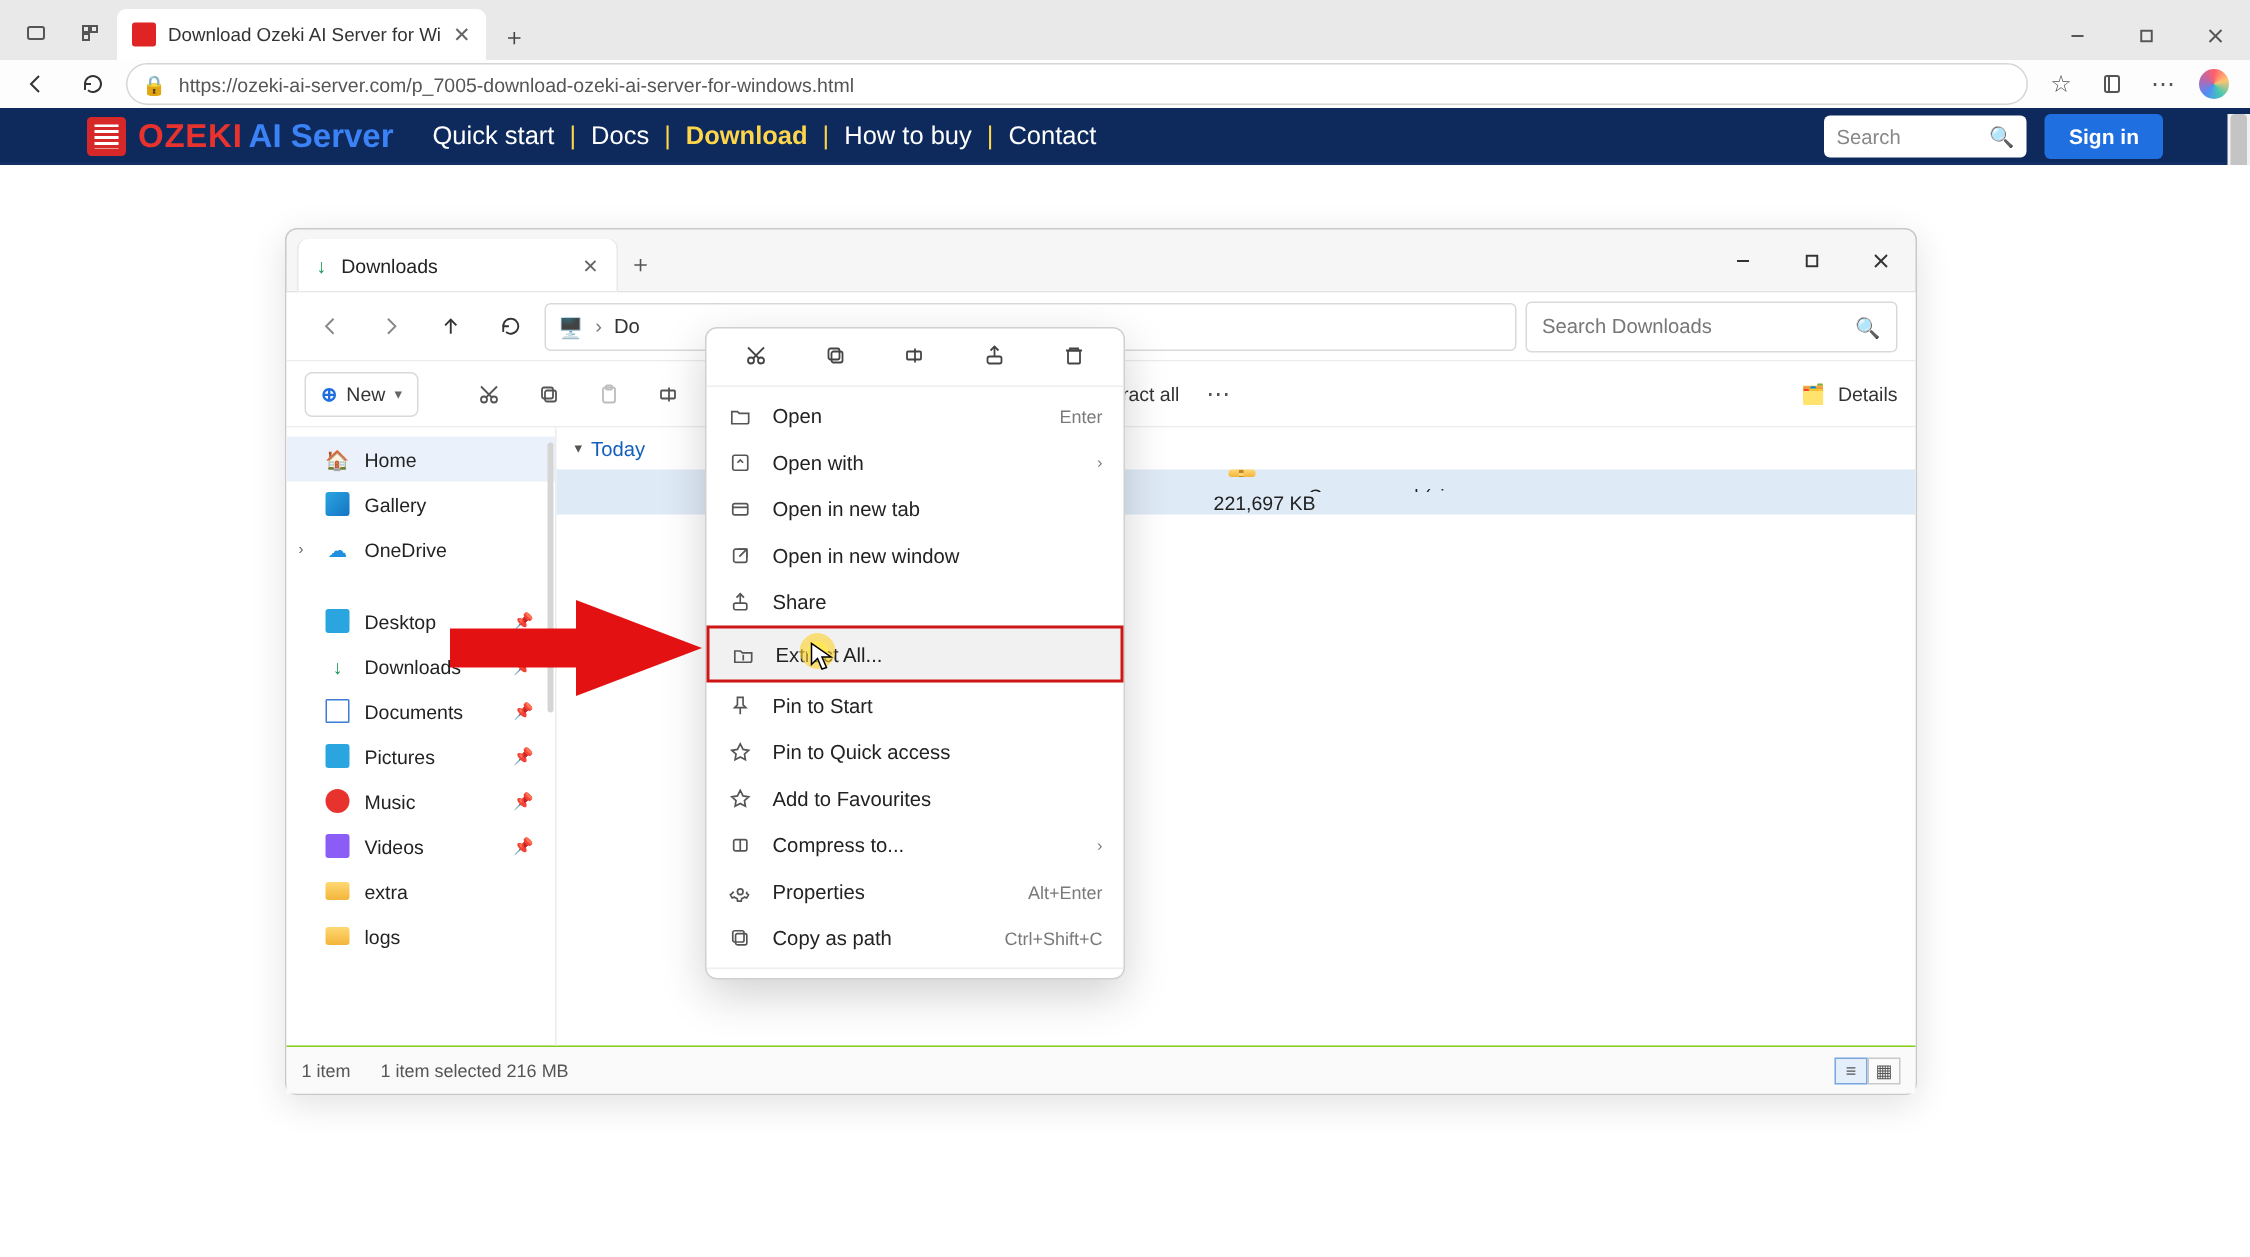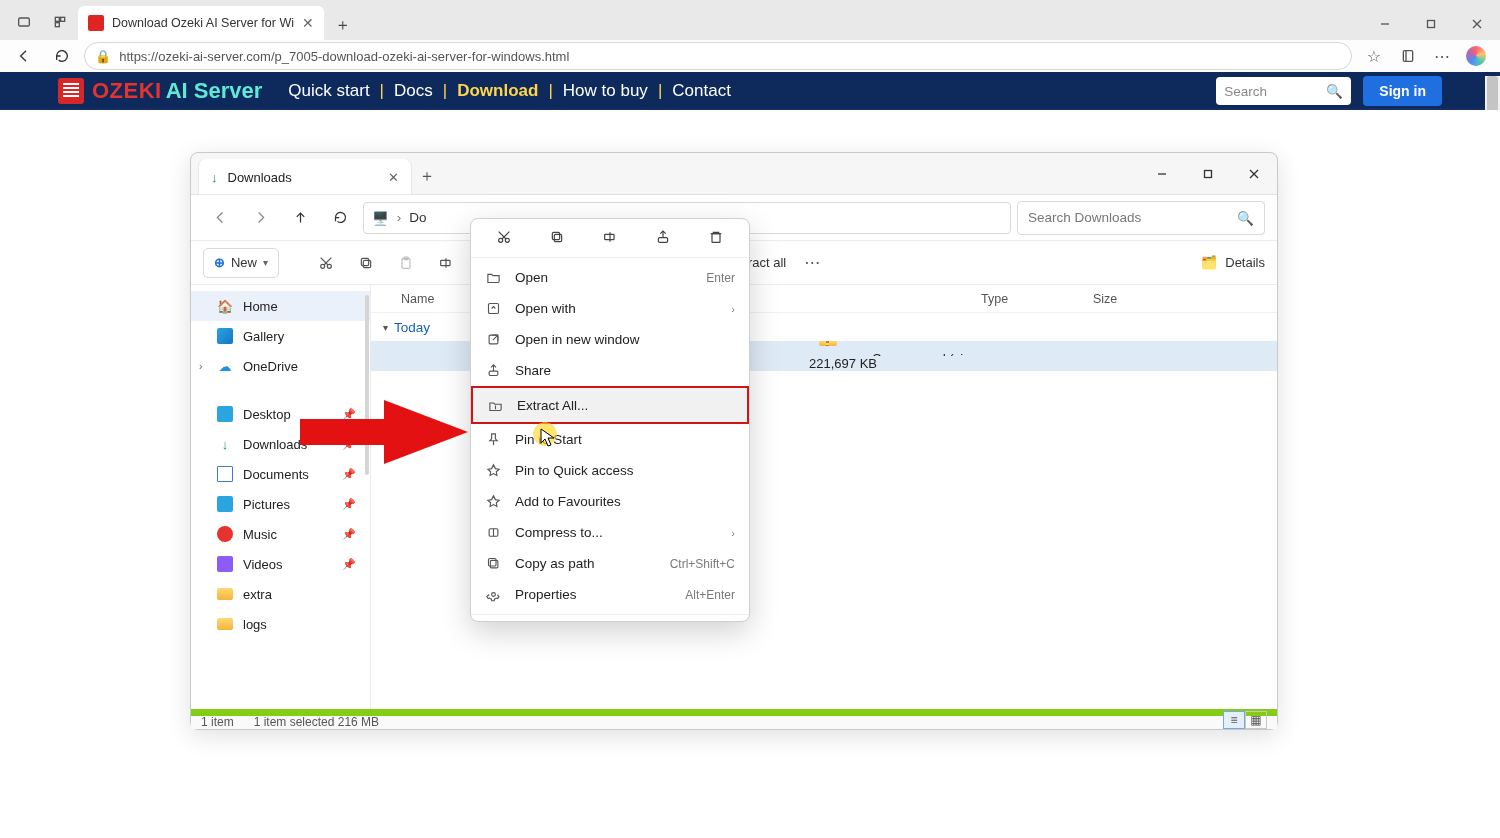--- a/index.html
+++ b/index.html
@@ -22,21 +22,21 @@
 .addr-bar { flex: 1; height: 28px; background: #fff; border: 1px solid #d6d6d6; border-radius: 14px; display: flex; align-items: center; padding: 0 10px; font-size: 13px; color: #555; gap: 8px; }
 .addr-bar .lock { color: #777; }
 .addr-right { display: flex; gap: 2px; align-items: center; }
 
 
 .site-header { background: #0e2a5c; height: 38px; display: flex; align-items: center; padding: 0 58px 0 58px; color: #fff; position: relative; }
 .site-header::before { content:""; position:absolute; left:0; right:0; bottom:0; height:2px; background:#132e62; }
 .site-logo-box { width: 26px; height: 26px; background: #d62828; border-radius: 3px; display:flex; align-items:center; justify-content:center; margin-right: 8px; }
 .site-logo-box div { width:16px; height:16px; background: repeating-linear-gradient(#fff 0 2px, #d62828 2px 4px); }
 .brand-ozeki { color: #e8322d; font-weight: 800; font-size: 22px; letter-spacing: .5px; }
-.brand-ai   { color: #5eead4; font-weight: 700; font-size: 22px; margin-left: 4px; }
+.brand-ai   { color: #3b82f6; font-weight: 700; font-size: 22px; margin-left: 4px; }
 .site-nav { display: flex; gap: 0; margin-left: 22px; font-size: 17px; }
 .site-nav a { color: #fff; text-decoration: none; padding: 0 4px; }
 .site-nav a.dl { color: #ffd54a; font-weight: 600; }
 .site-nav .sep { color: #ffd54a; padding: 0 6px; }
 .site-search { margin-left: auto; display: flex; align-items: center; gap: 12px; }
 .site-search-box { background: #fff; border-radius: 4px; height: 28px; width: 135px; display: flex; align-items: center; padding: 0 8px; color: #888; font-size: 13.5px; justify-content: space-between; }
 .sign-in-btn { background: #1f6fe0; color: #fff; border-radius: 4px; height: 30px; padding: 0 16px; display: flex; align-items: center; font-size: 14px; font-weight: 600; }
 
 
 .page-area { position: absolute; left: 0; right: 0; top: 110px; bottom: 0; background: #fff; }
@@ -102,21 +102,21 @@
 .col-size { width: 90px; }
 .group-today { padding-left: 12px; height: 28px; display: flex; align-items: center; gap: 6px; font-size: 13.5px; color: #1560bd; }
 .group-today .chev { color: #555; font-size: 10px; }
 .file-row { height: 30px; display: flex; align-items: center; font-size: 13px; color: #222; background: #deeaf6; padding-left: 16px; flex-direction: column; }
 .file-row .zip-ico { width: 18px; height: 14px; background: linear-gradient(#ffd873,#f3b53a); border-radius: 2px; margin-right: 8px; position:relative; }
 .file-row .zip-ico::after { content:""; position:absolute; left:7px; top:0; bottom:0; width:3px; background: repeating-linear-gradient(#c08425 0 2px, #ffd873 2px 4px);}
 .fr-name { width: 388px; white-space: nowrap; overflow: hidden; }
 .fr-type { width: 112px; margin-left: 192px; white-space:nowrap; overflow:hidden; text-overflow:ellipsis;}
 .fr-size { width: 90px; text-align: right; }
 
-.ex-status { height: 20px; border-top: 7px solid #84cc16; background:#fafafa; display: flex; align-items: flex-end; padding: 0 10px; font-size: 12px; color: #555; gap: 20px; }
+.ex-status { height: 32px; border-top: 1px solid #84cc16; background:#fafafa; display: flex; align-items: center; padding: 0 10px; font-size: 12px; color: #555; gap: 20px; }
 .ex-status .viewbtns { margin-left:auto; display:flex; gap:0; }
 .ex-status .vb { width:22px; height:18px; border:1px solid #c8c8c8; display:flex; align-items:center; justify-content:center; }
 .ex-status .vb.active { background:#e5eefb; border-color:#7aa7e0; }
 
 
 .ctx { position: absolute; left: 470px; top: 218px; width: 280px; background: #fff; border: 1px solid #d0d0d0; border-radius: 8px; box-shadow: 0 10px 30px rgba(0,0,0,.18); padding: 2px 0; }
 .ctx-icons-row { height: 32px; display: flex; align-items: center; justify-content: space-around; padding: 0 6px; border-bottom: 0; }
 .ctx-icons-row .ci { width: 30px; height: 26px; display:flex; align-items:center; justify-content:center; color:#444; }
 .ctx-icons-row .ci svg { width:16px; height:16px; }
 .ctx-sep { height: 1px; background: #eee; margin: 4px 0; }
@@ -444,25 +444,20 @@
       <div class="side-item">
           <span class="ico ico-folder"></span>
           <span>logs</span>
         </div>
       <div class="side-scrollbar">
           <div class="sb-thumb"></div>
         </div>
     </div>
 
     <div class="ex-main">
-      <div class="col-headers">
-        <div class="col-name">Name</div>
-        <div class="col-type">Type</div>
-        <div class="col-size">Size</div>
-      </div>
       <div class="group-today">
           <span class="chev">▾</span>
           <span>Today</span>
         </div>
       <div class="file-row">
         <span class="zip-ico"></span>
         <span class="fr-name">installwin</span>
         <span class="fr-type">Compressed (zipp...</span>
         <span class="fr-size">221,697 KB</span>
       </div>
@@ -532,20 +527,29 @@
           <rect x="4" y="4" width="16" height="16" rx="2"></rect>
           <polyline points="9 12 12 9 15 12"></polyline>
         </svg>
       </span>
       <span>Open with</span>
       <span class="sub">›</span>
     </div>
   <div class="ctx-item">
       <span class="mi">
         <svg viewBox="0 0 24 24" fill="none" stroke="currentColor" stroke-width="1.8">
+          <rect x="4" y="6" width="16" height="12" rx="2"></rect>
+          <line x1="4" y1="10" x2="20" y2="10"></line>
+        </svg>
+      </span>
+      <span>Open in new tab</span>
+    </div>
+  <div class="ctx-item">
+      <span class="mi">
+        <svg viewBox="0 0 24 24" fill="none" stroke="currentColor" stroke-width="1.8">
           <rect x="5" y="5" width="14" height="14" rx="2"></rect>
           <polyline points="10 5 19 5 19 14"></polyline>
           <line x1="19" y1="5" x2="11" y2="13"></line>
         </svg>
       </span>
       <span>Open in new window</span>
     </div>
   <div class="ctx-item">
       <span class="mi">
         <svg viewBox="0 0 24 24" fill="none" stroke="currentColor" stroke-width="1.8">
@@ -596,36 +600,36 @@
           <rect x="5" y="6" width="14" height="12" rx="2"></rect>
           <line x1="12" y1="6" x2="12" y2="18"></line>
         </svg>
       </span>
       <span>Compress to...</span>
       <span class="sub">›</span>
     </div>
   <div class="ctx-item">
       <span class="mi">
         <svg viewBox="0 0 24 24" fill="none" stroke="currentColor" stroke-width="1.8">
+          <circle cx="12" cy="12" r="3"></circle>
+          <path d="M19 12a7 7 0 0 1-.2 1.7l2 1.5-2 3.4-2.3-.9a7 7 0 0 1-3 1.7l-.4 2.5h-4l-.4-2.5a7 7 0 0 1-3-1.7l-2.3.9-2-3.4 2-1.5A7 7 0 0 1 5 12"></path>
+        </svg>
+      </span>
+      <span>Properties</span>
+      <span class="hint">Alt+Enter</span>
+    </div>
+  <div class="ctx-item">
+      <span class="mi">
+        <svg viewBox="0 0 24 24" fill="none" stroke="currentColor" stroke-width="1.8">
           <rect x="7" y="7" width="12" height="12" rx="2"></rect>
           <rect x="4" y="4" width="12" height="12" rx="2"></rect>
         </svg>
       </span>
       <span>Copy as path</span>
       <span class="hint">Ctrl+Shift+C</span>
-    </div>
-  <div class="ctx-item">
-      <span class="mi">
-        <svg viewBox="0 0 24 24" fill="none" stroke="currentColor" stroke-width="1.8">
-          <circle cx="12" cy="12" r="3"></circle>
-          <path d="M19 12a7 7 0 0 1-.2 1.7l2 1.5-2 3.4-2.3-.9a7 7 0 0 1-3 1.7l-.4 2.5h-4l-.4-2.5a7 7 0 0 1-3-1.7l-2.3.9-2-3.4 2-1.5A7 7 0 0 1 5 12"></path>
-        </svg>
-      </span>
-      <span>Properties</span>
-      <span class="hint">Alt+Enter</span>
     </div>
   <div class="ctx-sep"></div>
 </div>
 
 <div class="red-arrow">
   <div class="shaft"></div>
     <div class="head"></div>
 </div>
 
 <div class="click-spot"></div>

